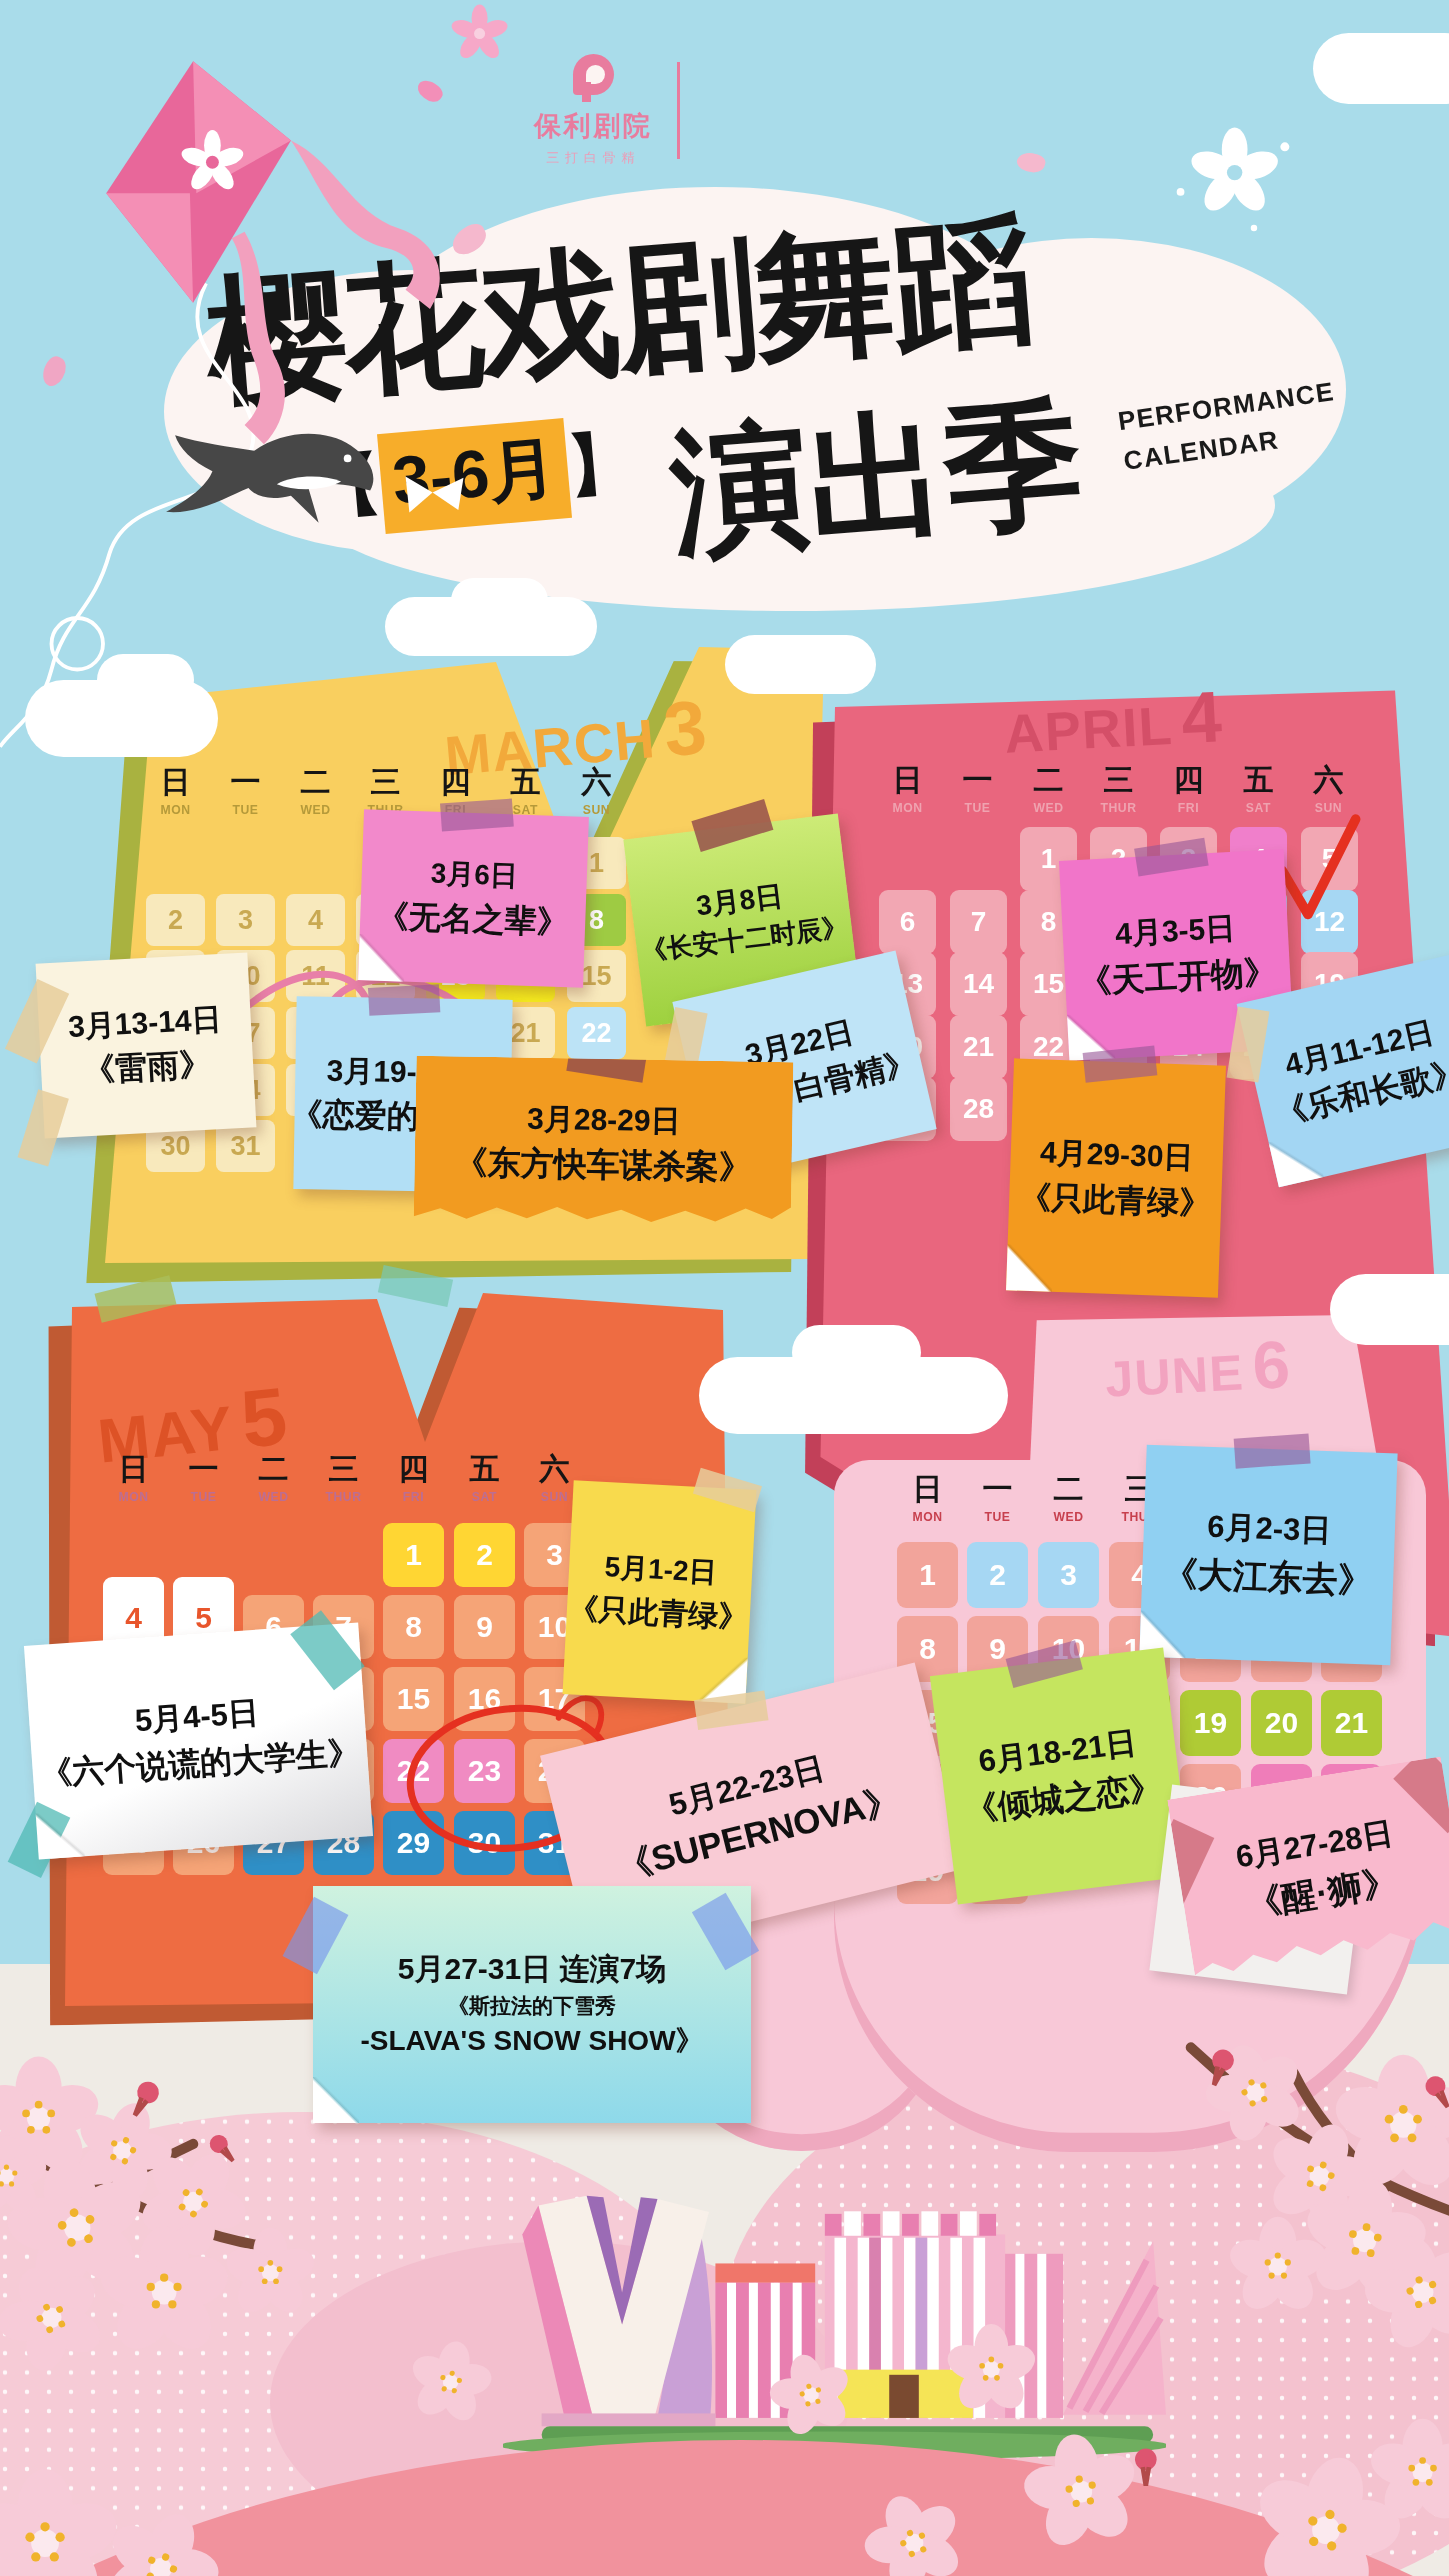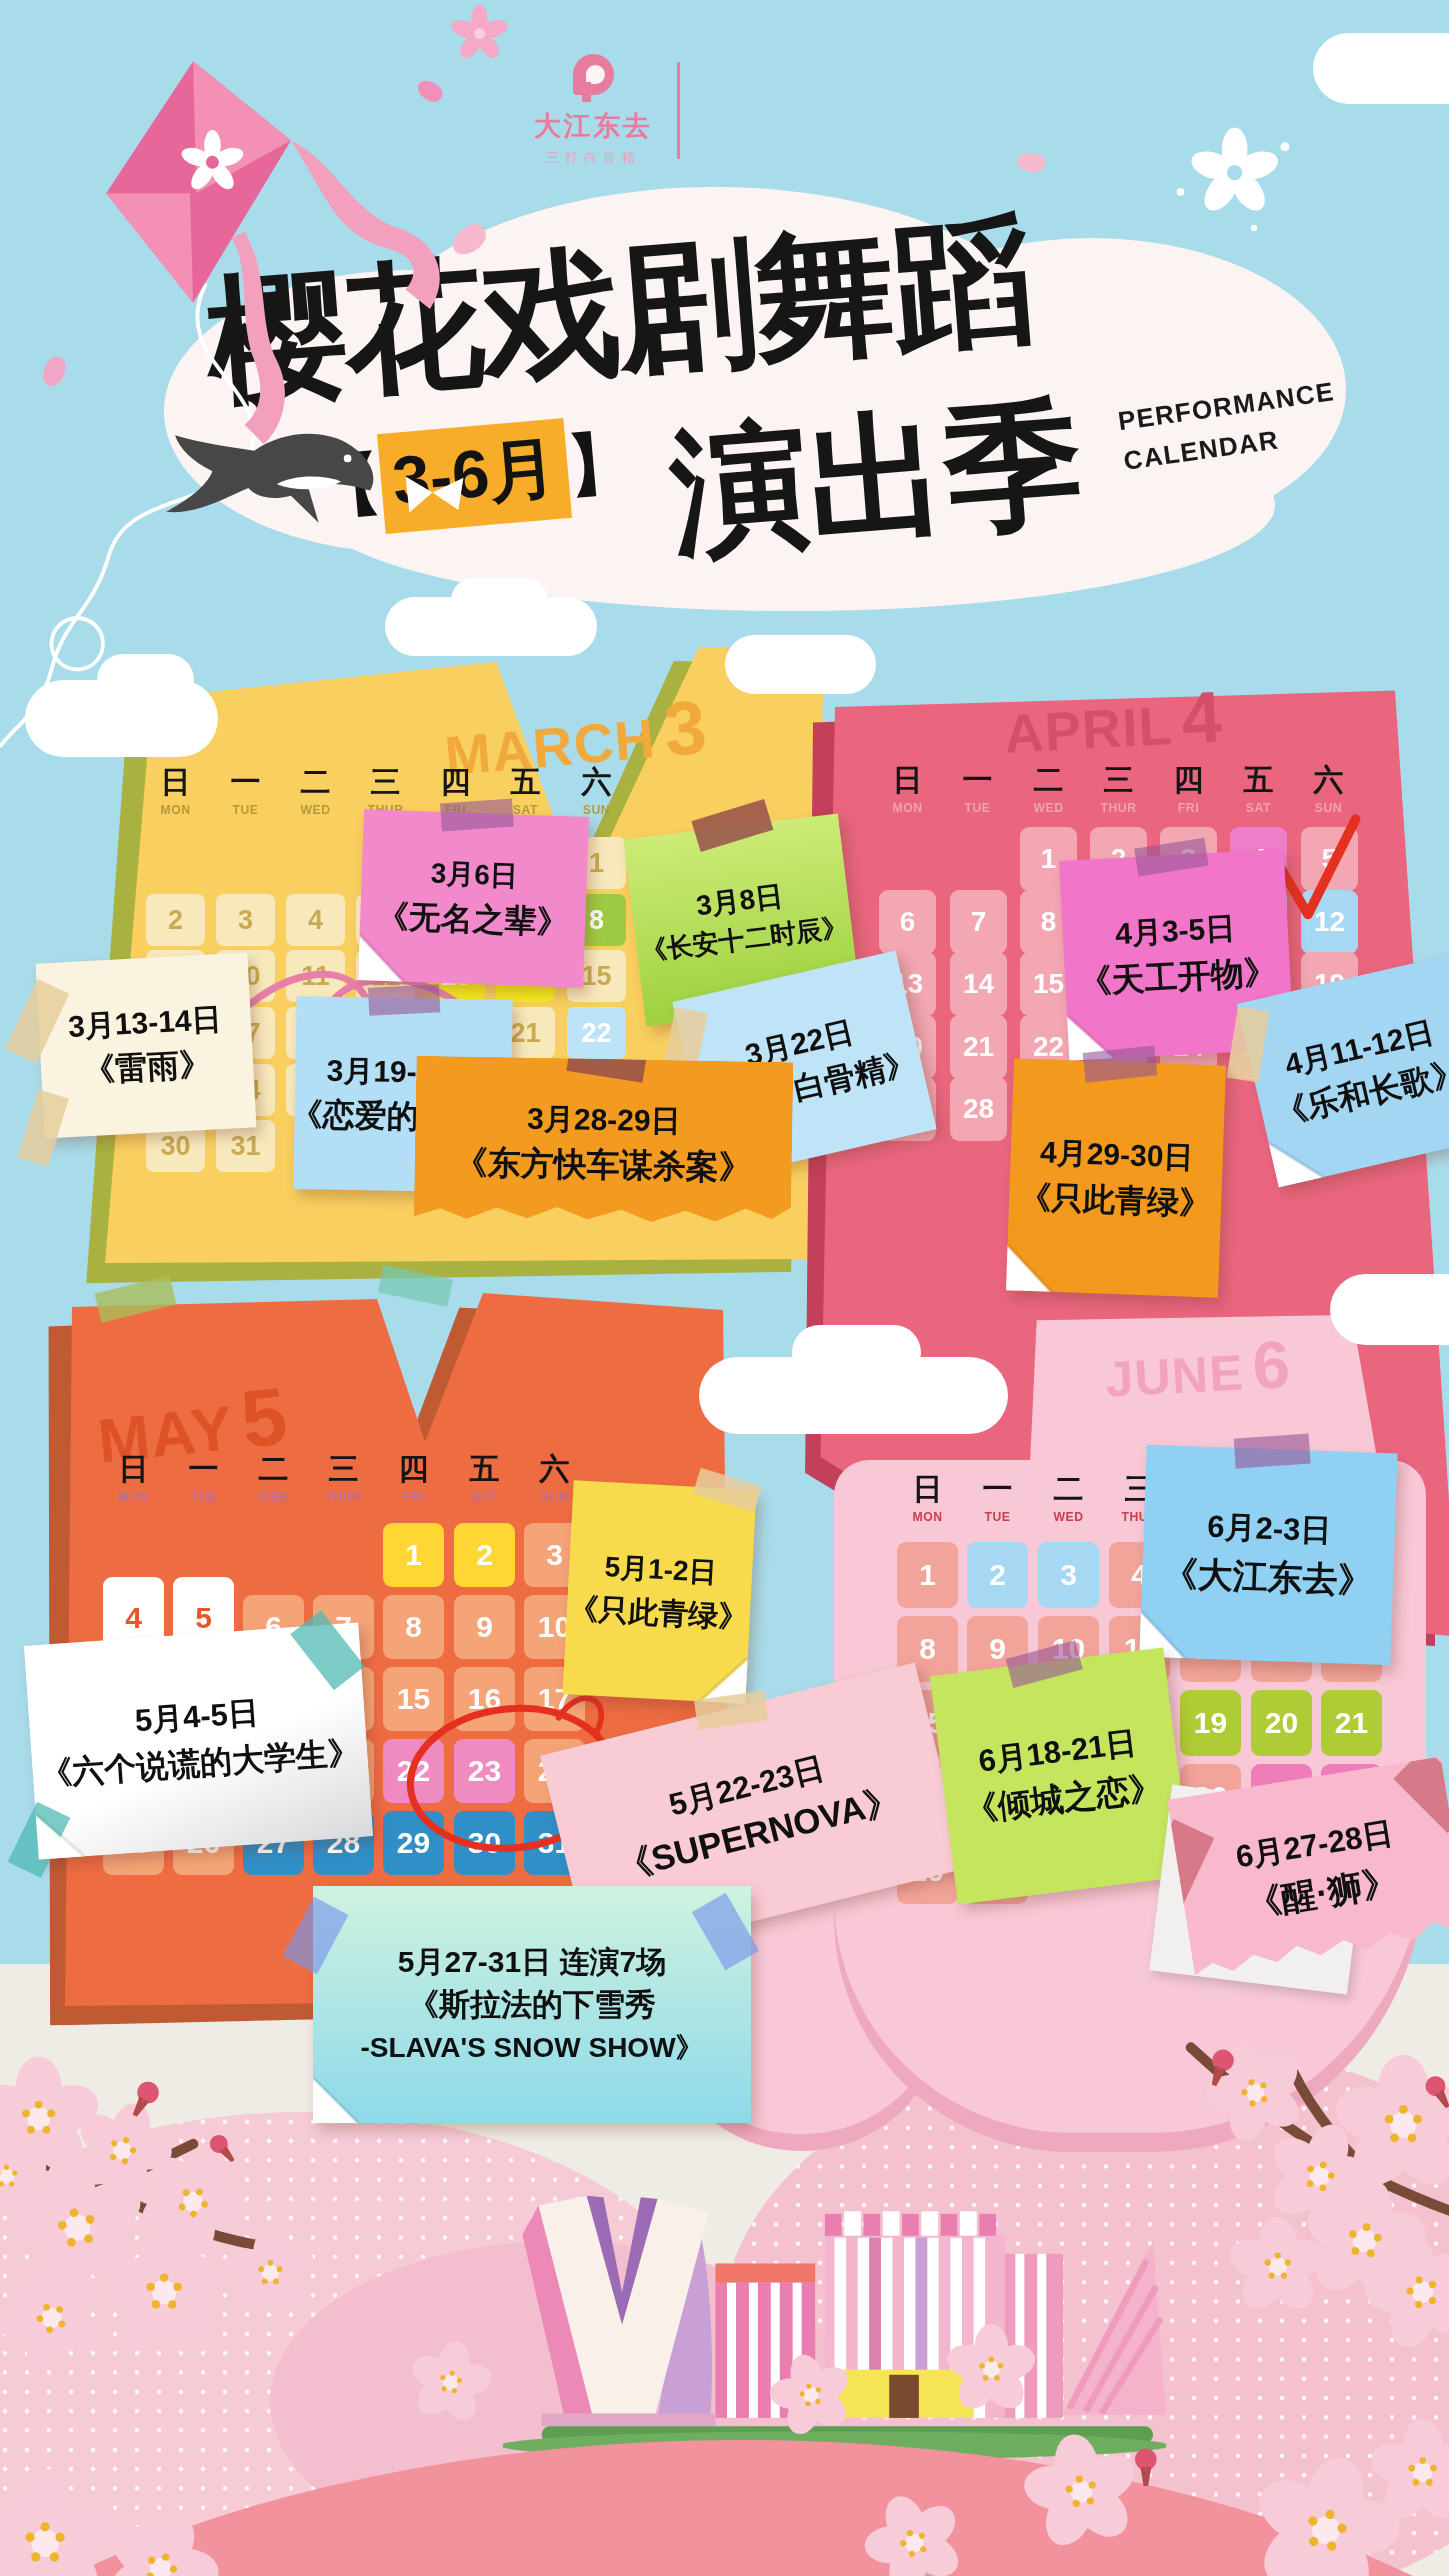--- a/index.html
+++ b/index.html
@@ -41,21 +41,21 @@
   <div class="blob" style="left:837px;top:238px;width:509px;height:303px;"></div>
   <div class="blob" style="left:309px;top:399px;width:966px;height:212px;"></div>
 
   <div class="abs" style="left:534px;top:46px;width:386px;height:129px;display:flex;align-items:center;gap:24.5px;">
     <div style="display:flex;flex-direction:column;align-items:center;">
       <div style="position:relative;width:48px;height:48px;">
         <div style="position:absolute;left:3.9px;top:0;width:41px;height:41px;background:#E87C9E;border-radius:50% 50% 50% 10%;"></div>
         <div style="position:absolute;left:16.7px;top:10.3px;width:19.3px;height:19.3px;background:#FCF4F2;border-radius:50% 50% 50% 0;"></div>
         <div style="position:absolute;left:13px;top:28px;width:9px;height:19.3px;background:#E87C9E;"></div>
       </div>
-      <div style="margin-top:5.2px;font-size:27px;font-weight:900;color:#E87C9E;letter-spacing:2.6px;">大江东去</div>
+      <div style="margin-top:5.2px;font-size:27px;font-weight:900;color:#E87C9E;letter-spacing:2.6px;">保利剧院</div>
       <div style="margin-top:5.2px;font-size:13px;color:#EC9CB6;letter-spacing:5.8px;">三打白骨精</div>
     </div>
     <div style="width:2.6px;height:97px;background:#E87C9E;"></div>
   </div>
 
   <div class="abs" style="left:206px;top:212px;width:985px;font-size:140px;font-weight:900;color:#161616;letter-spacing:-2.6px;transform:rotate(-4.5deg);">樱花戏剧舞蹈</div>
   <div class="abs" style="left:314px;top:426px;display:flex;align-items:center;font-size:67px;font-weight:900;color:#131313;transform:rotate(-5deg);">
     <span>【</span>
     <span style="background:#F7AD2A;padding:2.6px 11.6px 6.4px;">3-6月</span>
     <span>】</span>
@@ -473,21 +473,21 @@
         <div class="curl curl-bl"></div>
       </div>
       <div class="note" style="left: 560px; top: 1706px; width: 386px; height: 212px; background: rgb(249, 203, 213); transform: rotate(-14deg);">
         <div class="ln" style="font-size:31px">5月22-23日</div>
                 <div class="ln" style="font-size:35px">《SUPERNOVA》</div>
         <div class="tape" style="left: 161px; top: -13px; width: 71px; height: 30px; background: rgba(230, 205, 155, 0.85); transform: rotate(6deg);"></div>
         <div class="curl curl-bl"></div>
       </div>
       <div class="note" style="left: 313px; top: 1886px; width: 438px; height: 237px; background: linear-gradient(rgb(207, 242, 223), rgb(142, 217, 234)); transform: rotate(0deg);">
         <div class="ln" style="font-size:30px">5月27-31日  连演7场</div>
-                <div class="ln" style="font-size:31px">《斯拉法的下雪秀</div>
+                <div class="ln" style="font-size:21px">《斯拉法的下雪秀</div>
         <div class="ln" style="font-size:28px">-SLAVA'S SNOW SHOW》</div>
         <div class="tape" style="left: -16.7px; top: 15.5px; width: 39px; height: 67px; background: rgba(120, 150, 235, 0.65); transform: rotate(28deg);"></div>
         <div class="tape" style="left: 393px; top: 11.6px; width: 39px; height: 67px; background: rgba(120, 150, 235, 0.65); transform: rotate(-30deg);"></div>
         <div class="curl curl-bl"></div>
       </div>
       <div class="note" style="left: 1143px; top: 1449px; width: 251px; height: 212px; background: rgb(144, 208, 242); transform: rotate(2deg);">
         <div class="ln" style="font-size:31px">6月2-3日</div>
                 <div class="ln" style="font-size:35px">《大江东去》</div>
         <div class="tape" style="left: 88px; top: -13px; width: 75px; height: 30px; background: rgba(150, 85, 150, 0.6); transform: rotate(-6deg);"></div>
         <div class="curl curl-bl"></div>

